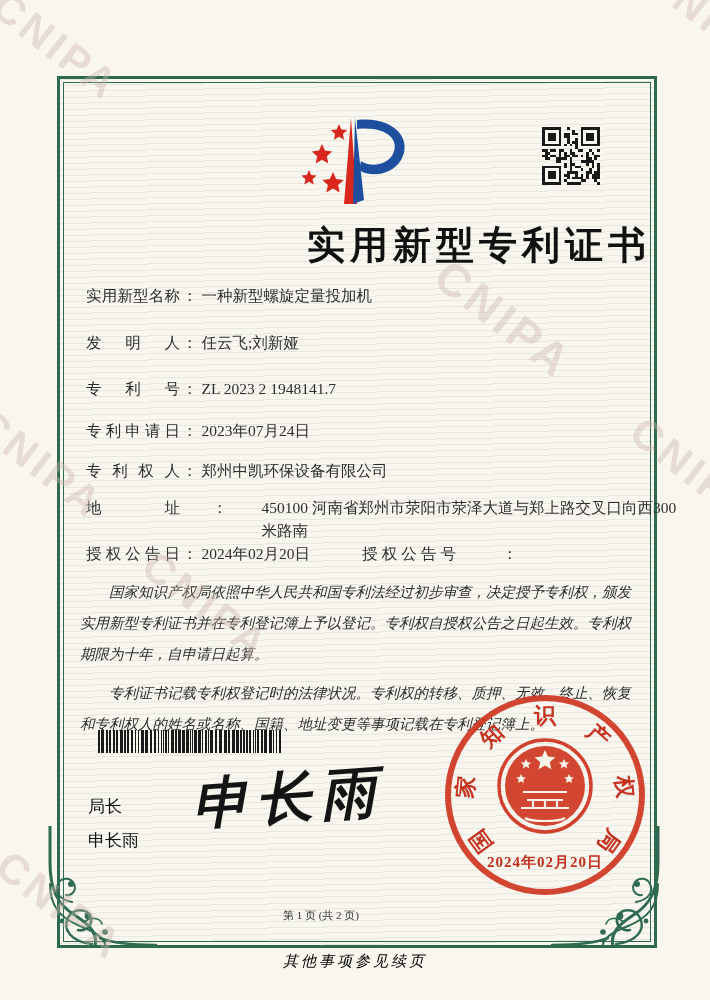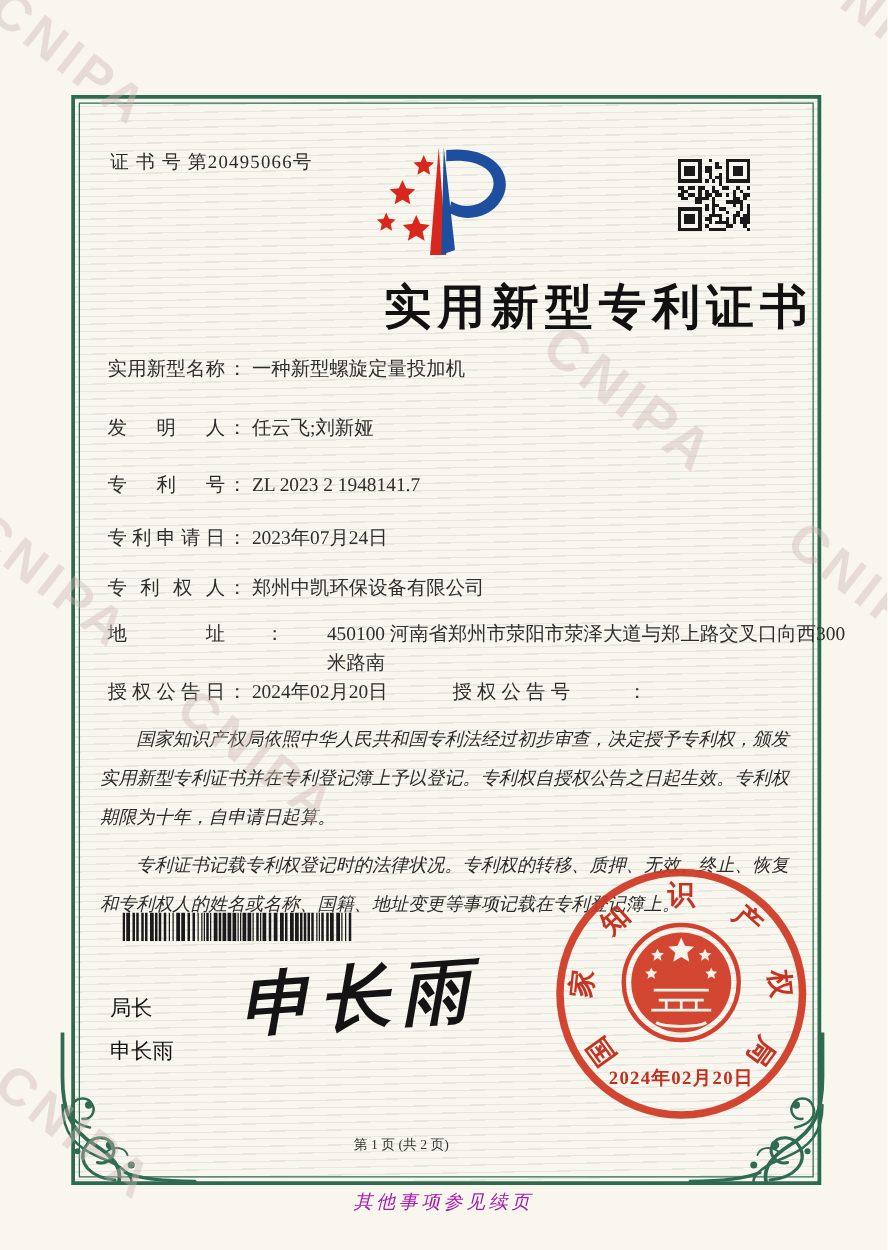--- a/index.html
+++ b/index.html
@@ -91,21 +91,21 @@
     font-size:15px; font-weight:bold; color:#c22f1e; letter-spacing:1px;
   }
   .emblem{position:absolute; left:55px; top:44px;}
   
   .page-info{
     position:absolute; left:57px; top:908px; width:528px; z-index:4;
     text-align:center; font-size:11px; color:#333;
   }
   .cont-note{
     position:absolute; left:0; top:952px; width:710px; z-index:4;
-    text-align:center; font-size:15px; font-style:italic; color:#a21caf;
+    text-align:center; font-size:15px; font-style:italic; color:#000000;
     letter-spacing:3px;
   }
 </style>
 </head>
 <body>
 
 <div class="page">
 
   <span class="wm" style="left:-18px; top:22px;">CNIPA</span>
   <span class="wm" style="left:636px; top:-6px;">CNIPA</span>
@@ -145,21 +145,20 @@
       <path d="M42,96 c8,-6 16,-4 18,2" stroke-width="1.6"></path>
     </g>
     <g fill="#2f6b52">
       <circle cx="29" cy="58" r="3"></circle>
         <circle cx="46" cy="90" r="3.4"></circle>
       <circle cx="20" cy="95" r="2.4"></circle>
         <circle cx="63" cy="106" r="2.8"></circle>
     </g>
   </svg>
 
-  <div class="cert-no">证 书 号 第20495066号</div>
 
   <svg class="logo" width="120" height="96" viewBox="0 0 120 96">
     <g fill="#d8281e">
       <path d="M44 10 l2.4 5.4 5.9 .6 -4.4 4 1.2 5.8 -5.1 -3 -5.1 3 1.2 -5.8 -4.4 -4 5.9 -.6 Z"></path>
       <path d="M27 30 l3 6.6 7.2 .8 -5.4 4.9 1.5 7.1 -6.3 -3.7 -6.3 3.7 1.5 -7.1 -5.4 -4.9 7.2 -.8 Z"></path>
       <path d="M14 56 l2.2 4.9 5.4 .6 -4 3.7 1.1 5.3 -4.7 -2.8 -4.7 2.8 1.1 -5.3 -4 -3.7 5.4 -.6 Z"></path>
       <path d="M38 58 l3.2 7 7.6 .9 -5.7 5.2 1.6 7.5 -6.7 -4 -6.7 4 1.6 -7.5 -5.7 -5.2 7.6 -.9 Z"></path>
       <polygon points="56,4 49,90 62,90"></polygon>
     </g>
     <g fill="#1e4f9e">

